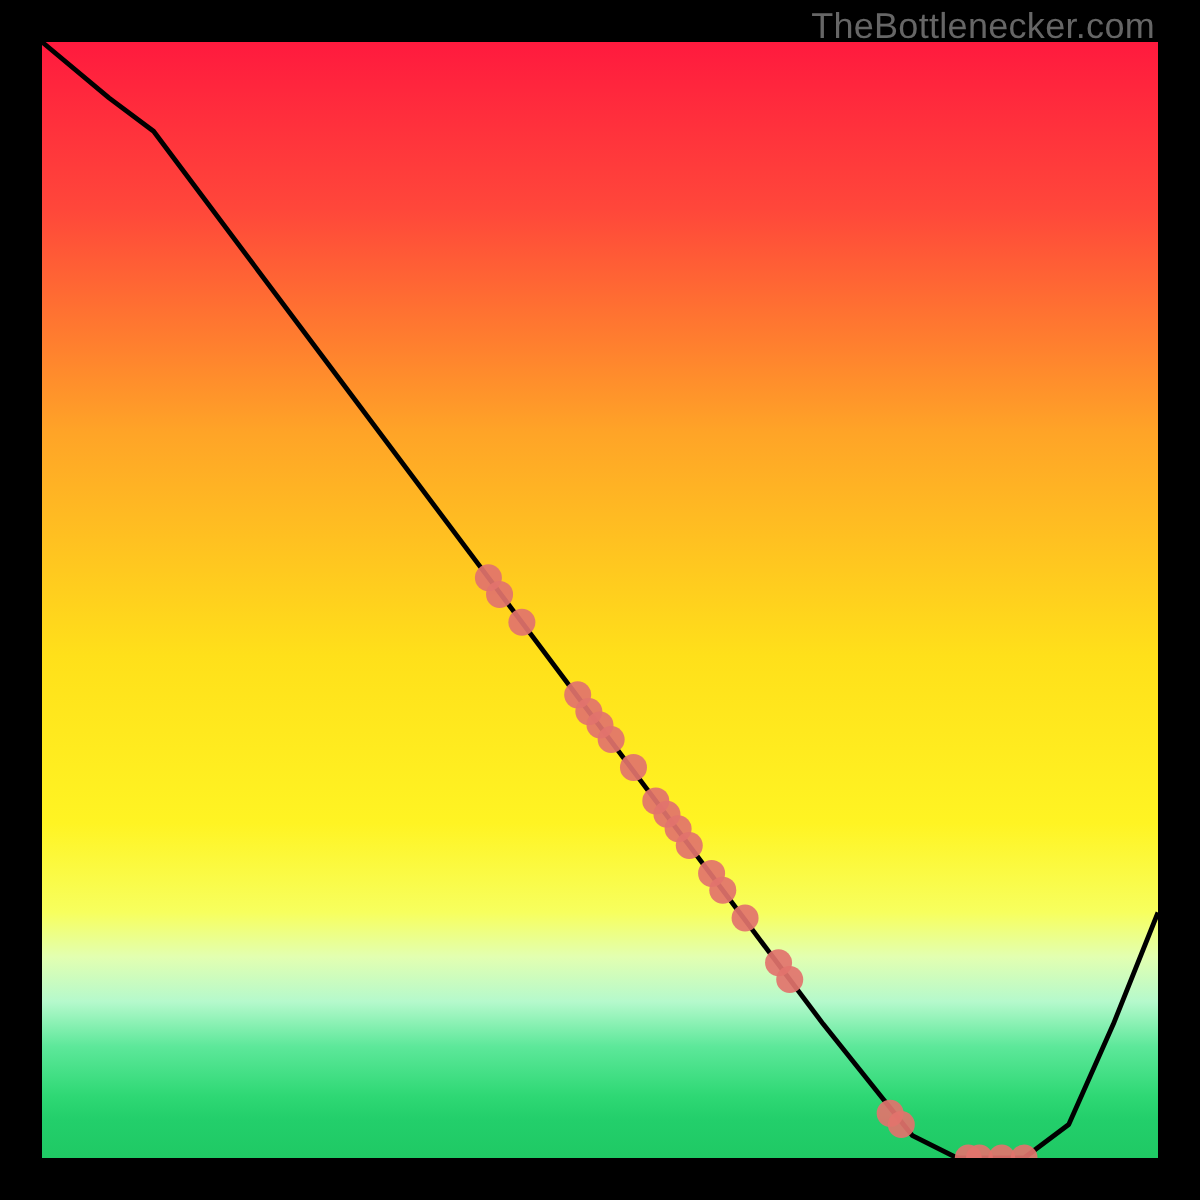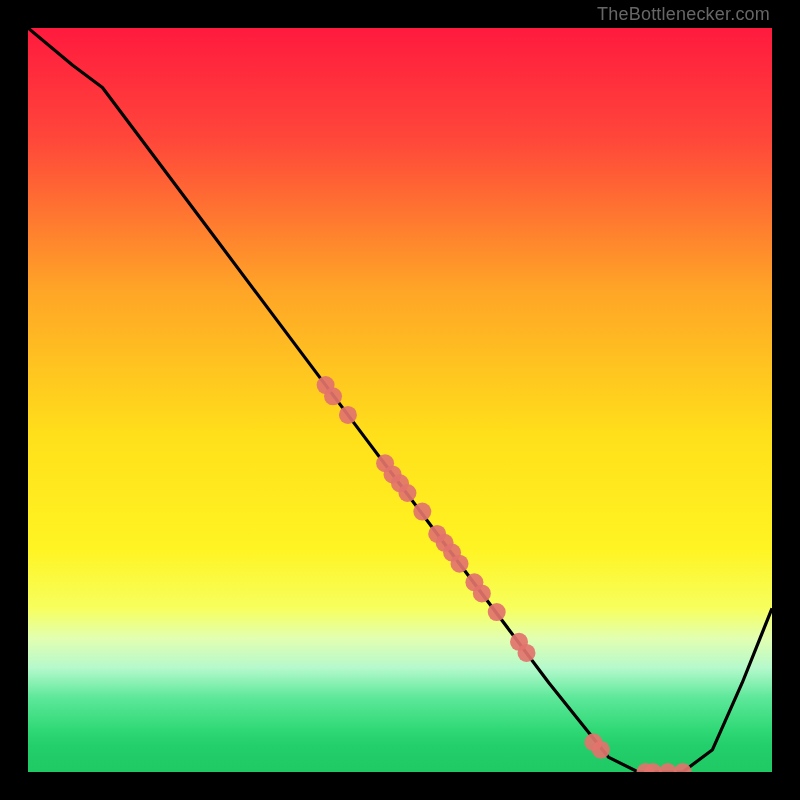--- a/index.html
+++ b/index.html
@@ -24,21 +24,21 @@
     left: 0;
     top: 0;
     width: 744px;
     height: 744px;
   }
   .watermark {
     position: absolute;
     top: 4px;
     right: 30px;
     color: #666;
-    font-size: 18px;
+    font-size: 24px;
     font-weight: 500;
     letter-spacing: 0.2px;
   }
   svg { display: block; }
 </style>
 </head>
 <body>
 
 <div class="frame">
   <svg class="plot-area" viewBox="0 0 744 744" width="744" height="744">

